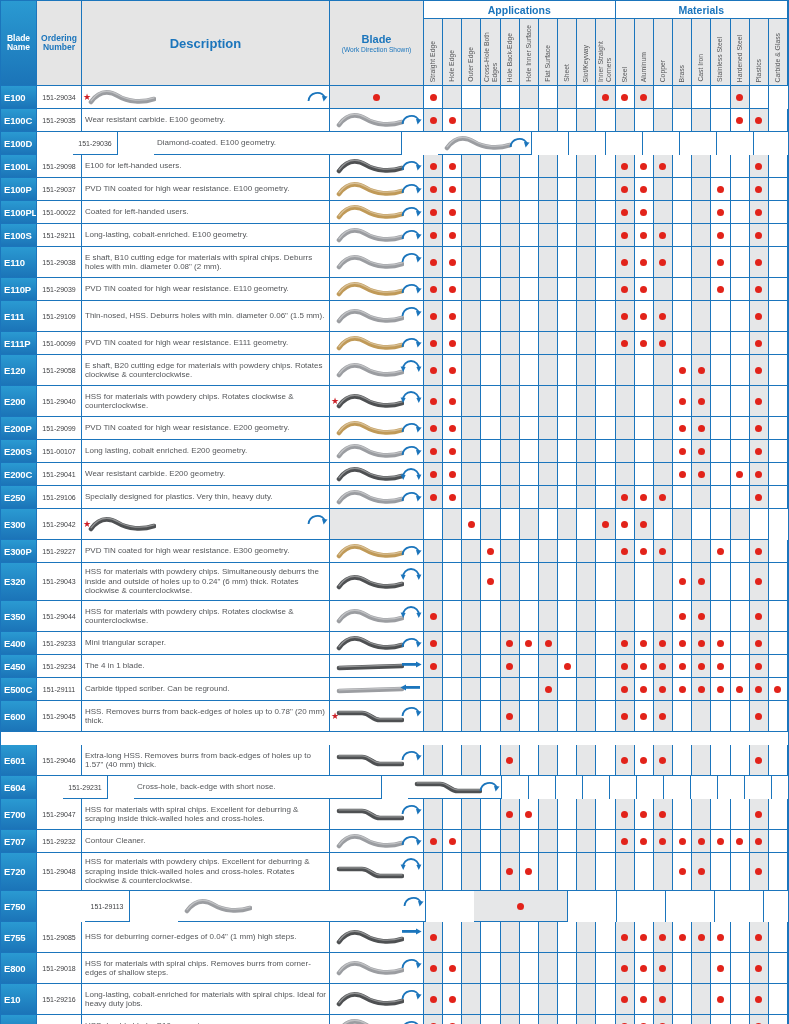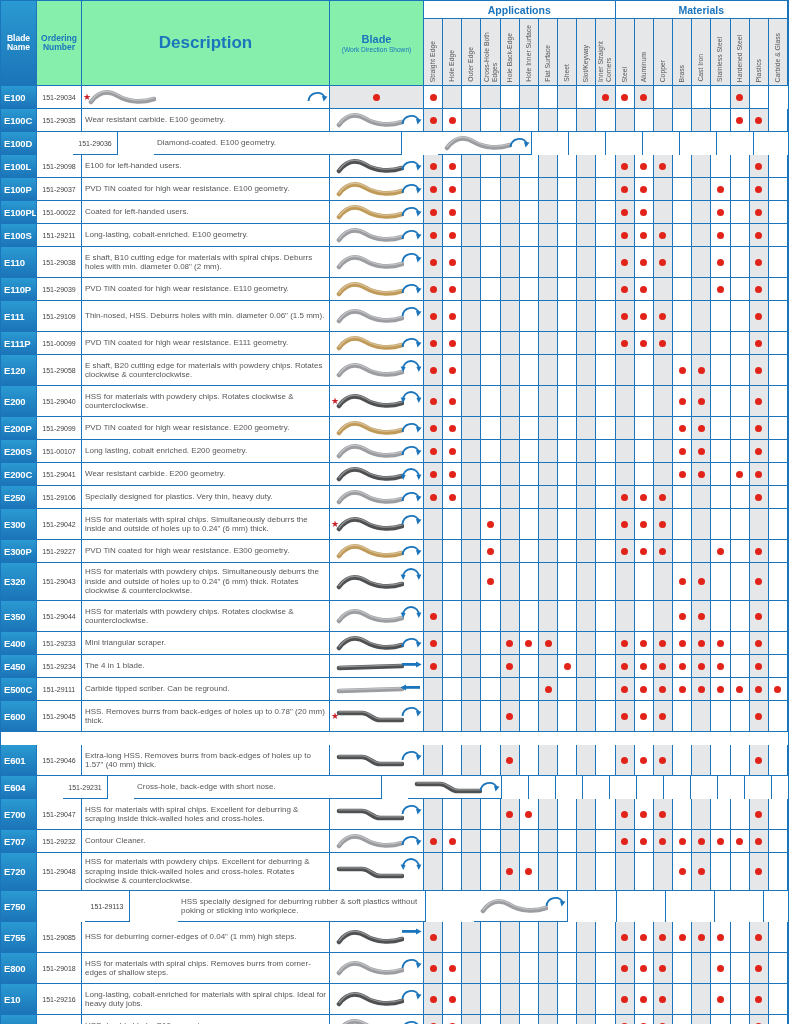--- a/index.html
+++ b/index.html
@@ -7,23 +7,23 @@
         border-right:1px solid #1b75bc;box-sizing:border-box;}
   .tbl{border-left:1px solid #1b75bc;border-top:1px solid #1b75bc;}
   .grid{display:grid;grid-template-columns:36px 45px 248px 94px repeat(19,1fr);}
   .cell{border-right:1px solid #1b75bc;border-bottom:1px solid #1b75bc;box-sizing:border-box;
         position:relative;overflow:hidden;}
   
   .header{grid-template-rows:18px 67px;}
   .h-name{background:linear-gradient(180deg,#2a9ad2,#1b74b8);color:#fff;font-weight:bold;
           font-size:8.5px;display:flex;align-items:center;justify-content:center;text-align:center;line-height:9.5px;}
   .h-plain{display:flex;align-items:center;justify-content:center;color:#1b75bc;font-weight:bold;
-           text-align:center;background:#86efac;}
+           text-align:center;background:#e5e5e5;}
   .h-order{font-size:8.5px;line-height:9.5px;}
-  .h-desc{font-size:17px;}
+  .h-desc{font-size:13px;}
   .h-blade{flex-direction:column;}
   .h-blade .t{font-size:11px;}
   .h-blade .s{font-size:6.6px;font-weight:normal;margin-top:1px;}
   .band{display:flex;align-items:center;justify-content:center;color:#1b75bc;font-weight:bold;
         font-size:10.5px;background:#fff;}
   .vcell{background:#e6e7e8;display:flex;align-items:flex-end;justify-content:center;padding:2px 0 3px 0;}
   .vcell span{writing-mode:vertical-rl;transform:rotate(180deg);font-size:6.8px;line-height:8px;
               color:#57585a;text-align:left;max-height:60px;}
   
   .row .name{background:linear-gradient(180deg,#2a9ad2,#1b74b8);color:#fff;font-weight:bold;
@@ -901,21 +901,20 @@
           <div class="cell dotcell"></div>
           <div class="cell dotcell"></div>
           <div class="cell dotcell shade">
             <span class="dot"></span>
           </div>
           <div class="cell dotcell"></div>
         </div>
         <div class="grid row" style="height: 31px;">
     <div class="cell name">E300</div>
     <div class="cell order">151-29042</div>
-    <div class="cell desc">HSS for materials with spiral chips. Simultaneously deburrs the inside and outside of holes up to 0.24" (6 mm) thick.</div>
     <div class="cell blade">
       <span class="star" style="display: block;">★</span>
       <span class="blade-img"><svg width="68" height="18" viewBox="0 0 68 18">
      <path d="M3 14 C 11 3, 20 2, 30 8 C 40 14, 54 15, 66 11" fill="none" stroke="#4e5052" stroke-width="4.6" stroke-linecap="round"></path>
      <path d="M3 14 C 11 3, 20 2, 30 8 C 40 14, 54 15, 66 11" fill="none" stroke="rgba(255,255,255,.38)" stroke-width="1.3" stroke-linecap="round" transform="translate(0,-1.2)"></path>
    </svg></span>
       <span class="arrow"><svg width="22" height="15" viewBox="0 0 22 15">
            <path d="M2.5 13 A 8.8 8.8 0 0 1 19 9.5" fill="none" stroke="#1b75bc" stroke-width="1.8"></path>
            <polygon points="16,8 21.6,8.6 17.6,13.6" fill="#1b75bc"></polygon>
               </svg></span>
@@ -1529,21 +1528,20 @@
           <div class="cell dotcell"></div>
           <div class="cell dotcell"></div>
           <div class="cell dotcell shade">
             <span class="dot"></span>
           </div>
           <div class="cell dotcell"></div>
         </div>
         <div class="grid row" style="height: 31px; gap: 48px;">
     <div class="cell name">E750</div>
     <div class="cell order">151-29113</div>
-    <div class="cell desc">HSS specially designed for deburring rubber &amp; soft plastics without poking or sticking into workpiece.</div>
     <div class="cell blade">
 
       <span class="blade-img"><svg width="68" height="18" viewBox="0 0 68 18">
      <path d="M3 14 C 11 3, 20 2, 30 8 C 40 14, 54 15, 66 11" fill="none" stroke="#9b9da1" stroke-width="4.6" stroke-linecap="round"></path>
      <path d="M3 14 C 11 3, 20 2, 30 8 C 40 14, 54 15, 66 11" fill="none" stroke="rgba(255,255,255,.38)" stroke-width="1.3" stroke-linecap="round" transform="translate(0,-1.2)"></path>
    </svg></span>
       <span class="arrow"><svg width="22" height="15" viewBox="0 0 22 15">
            <path d="M2.5 13 A 8.8 8.8 0 0 1 19 9.5" fill="none" stroke="#1b75bc" stroke-width="1.8"></path>
            <polygon points="16,8 21.6,8.6 17.6,13.6" fill="#1b75bc"></polygon>
               </svg></span>

